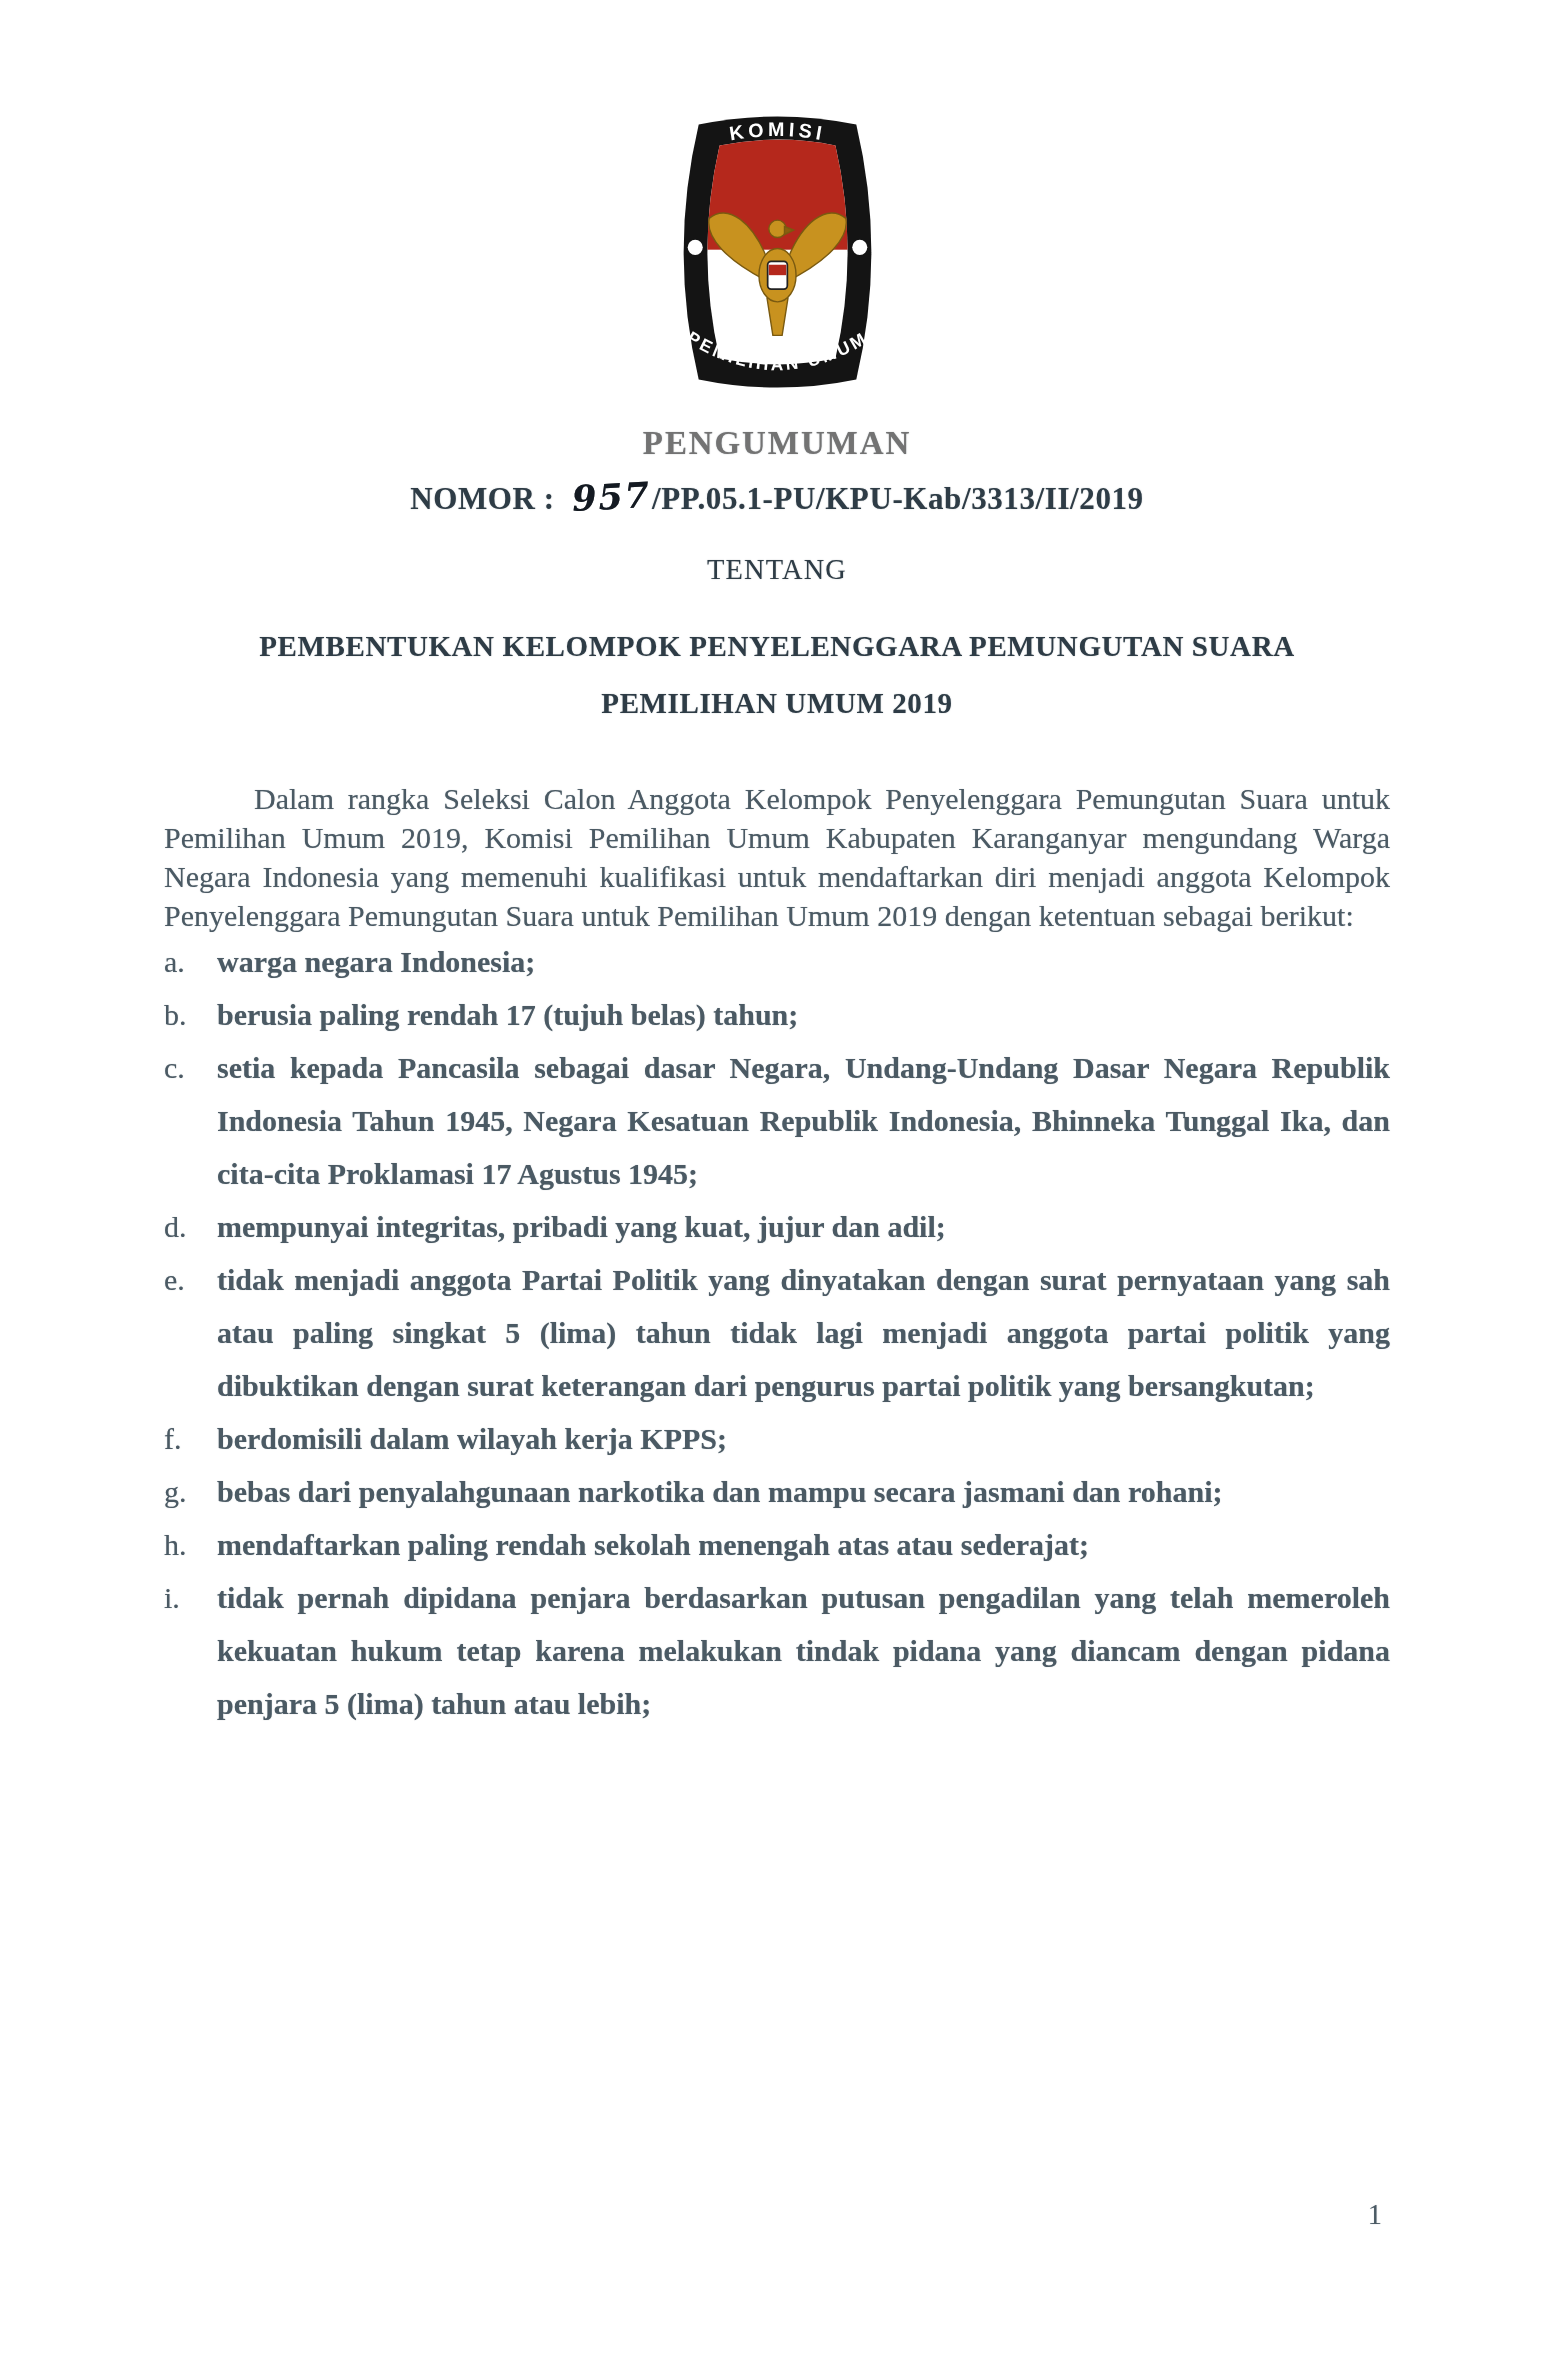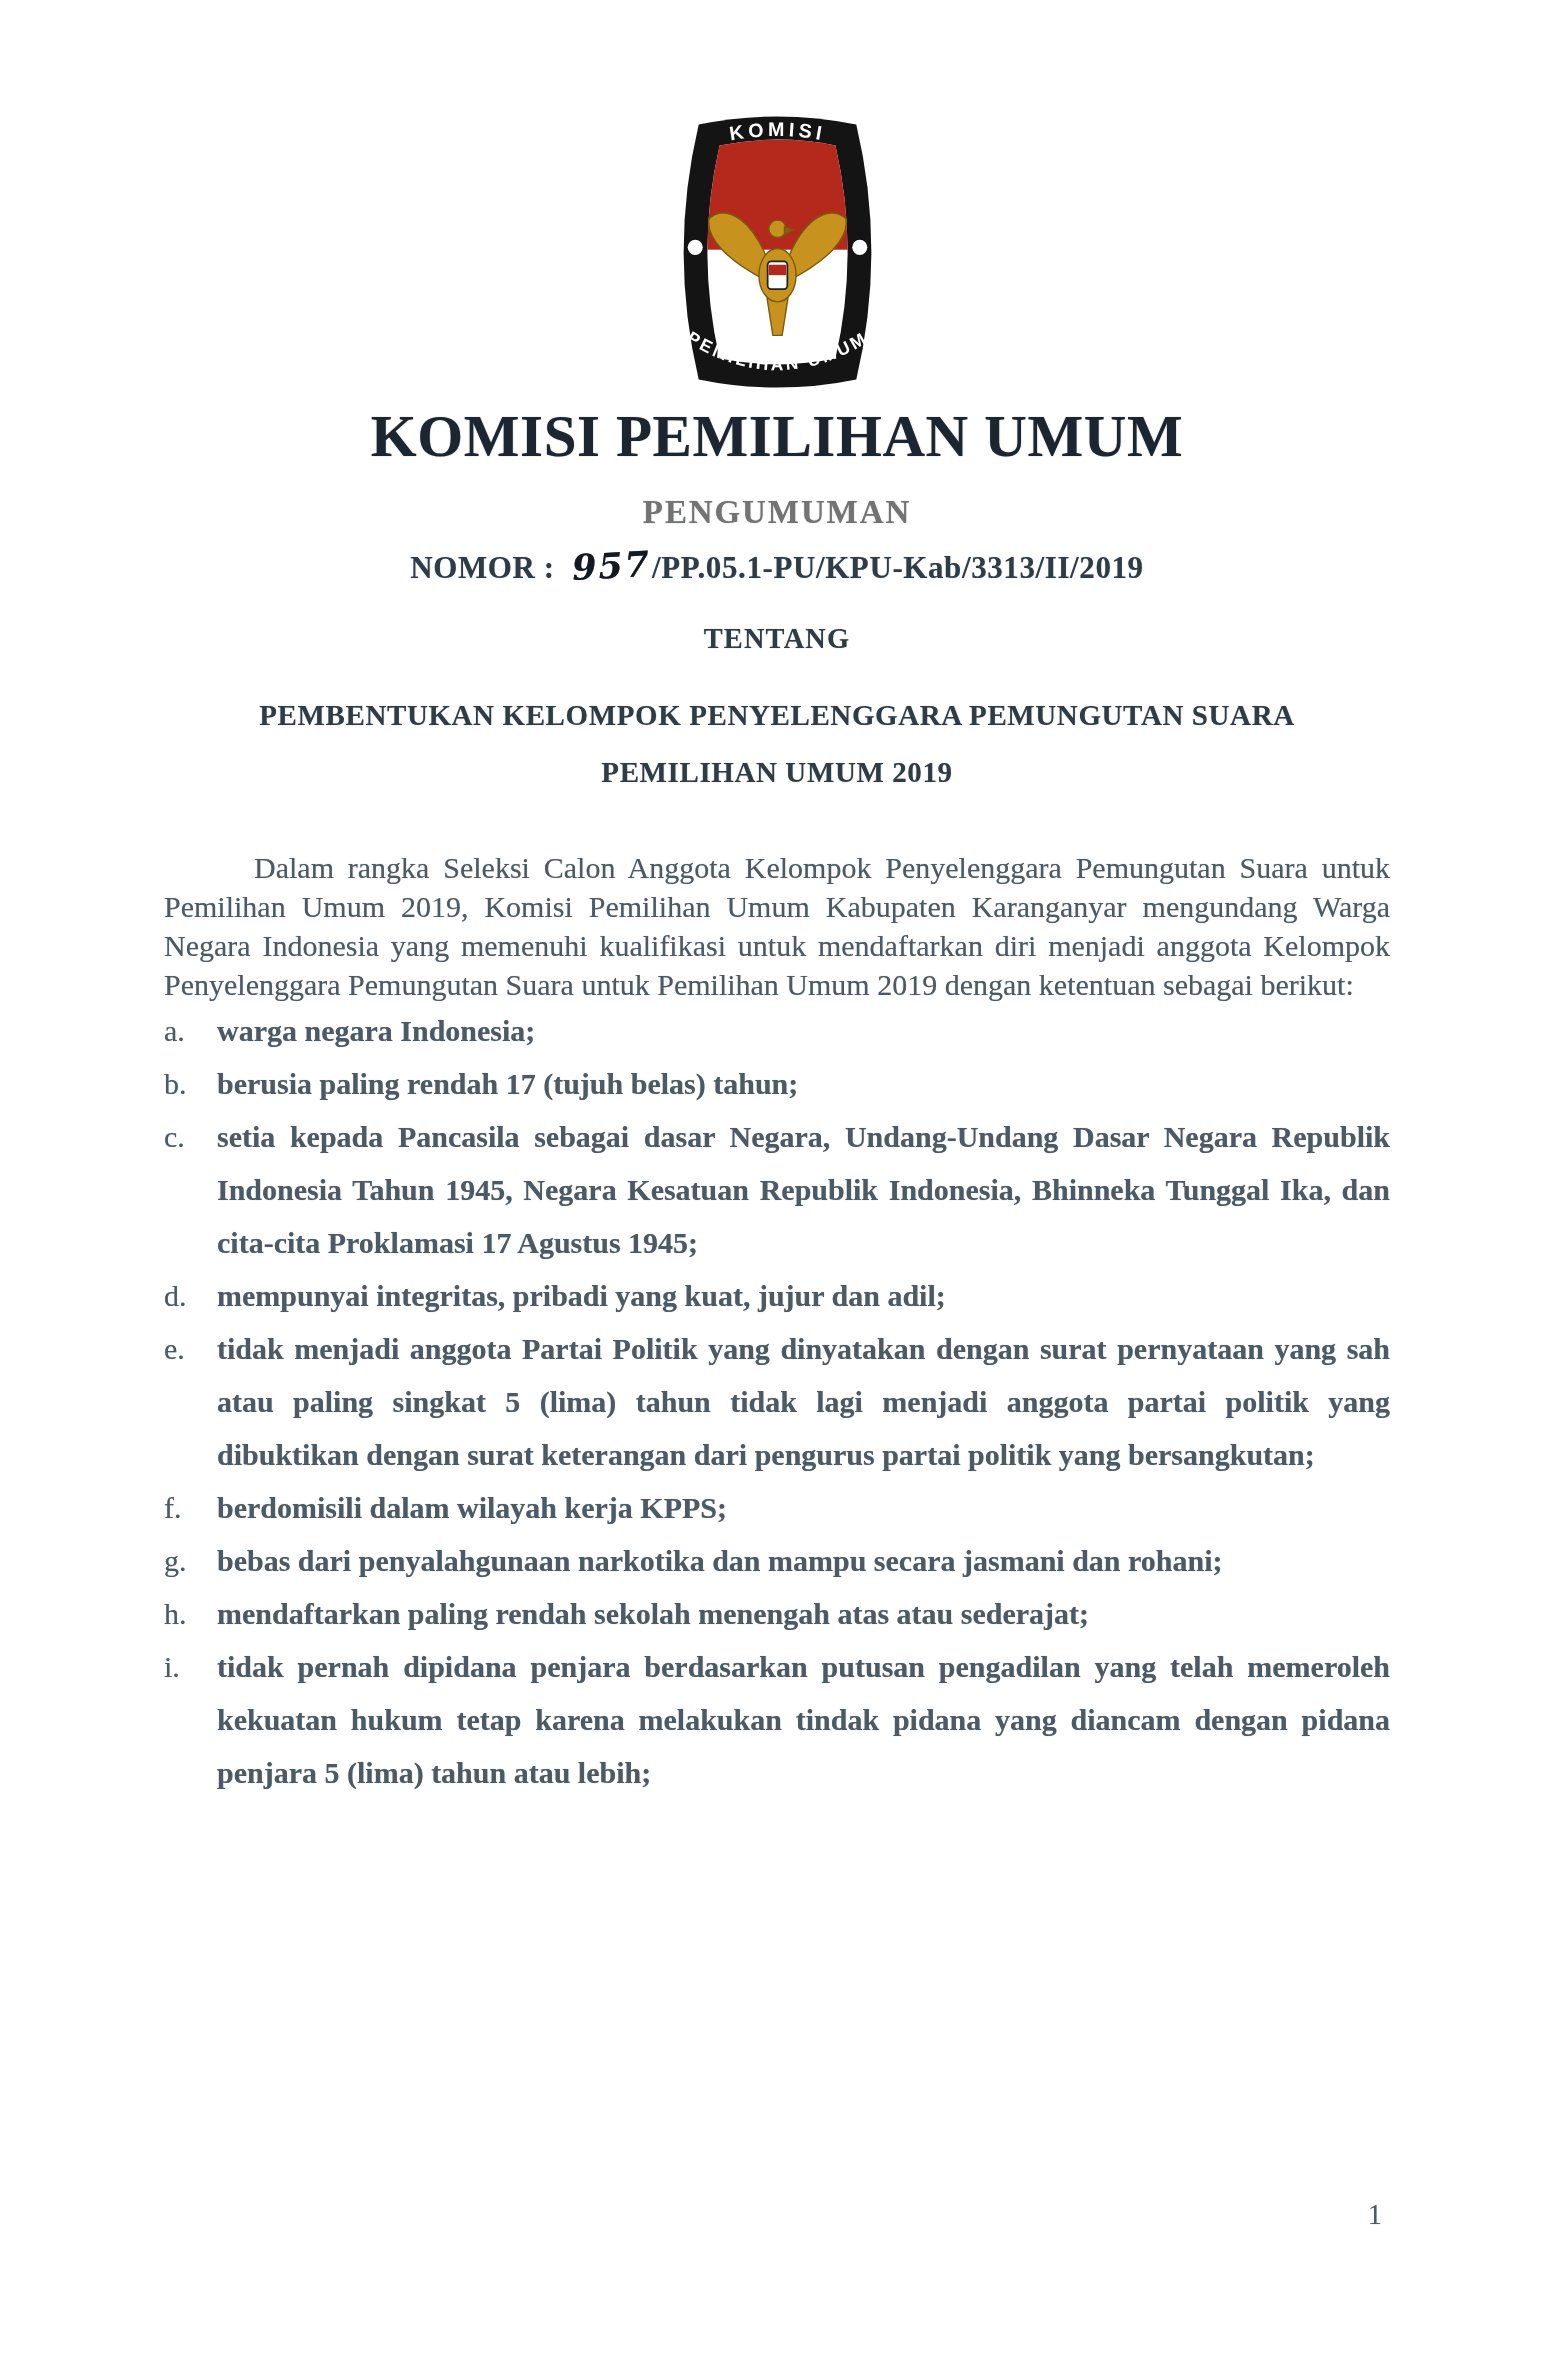--- a/index.html
+++ b/index.html
@@ -68,21 +68,21 @@
     letter-spacing:1.9px;
     color:#141a22;
     transform:rotate(-3deg);
     text-shadow:0 0 0.6px rgba(10,15,20,.6);
   }
   .tentang{
     margin-top:35px;
     text-align:center;
     font-size:28.4px;
     line-height:35px;
-    font-weight:700;
+    font-weight:400;
     letter-spacing:1.2px;
     color:#2e3c46;
     text-shadow:0 0 1.2px rgba(40,55,65,.4);
   }
   .subject{
     margin-top:31px;
     text-align:center;
     font-size:29px;
     line-height:57px;
     font-weight:600;
@@ -167,21 +167,20 @@
     </g>
 
     <text font-family="Liberation Sans, sans-serif" font-size="17" font-weight="bold" letter-spacing="3.5" fill="#ffffff" text-anchor="middle">
       <textPath href="#arcTop" startOffset="50%">KOMISI</textPath>
     </text>
     <text font-family="Liberation Sans, sans-serif" font-size="15" font-weight="bold" letter-spacing="2.5" fill="#ffffff" text-anchor="middle">
       <textPath href="#arcBottom" startOffset="50%">PEMILIHAN UMUM</textPath>
     </text>
   </svg>
 
-  <h1 class="org1">KOMISI PEMILIHAN UMUM</h1>
 
   <div class="doc-type">PENGUMUMAN</div>
   <div class="nomor"><span>NOMOR :</span><span class="handwritten">957</span><span>/PP.05.1-PU/KPU-Kab/3313/II/2019</span></div>
 
   <div class="tentang">TENTANG</div>
   <div class="subject">
     <div>PEMBENTUKAN KELOMPOK PENYELENGGARA PEMUNGUTAN SUARA</div>
     <div>PEMILIHAN UMUM 2019</div>
   </div>
 

